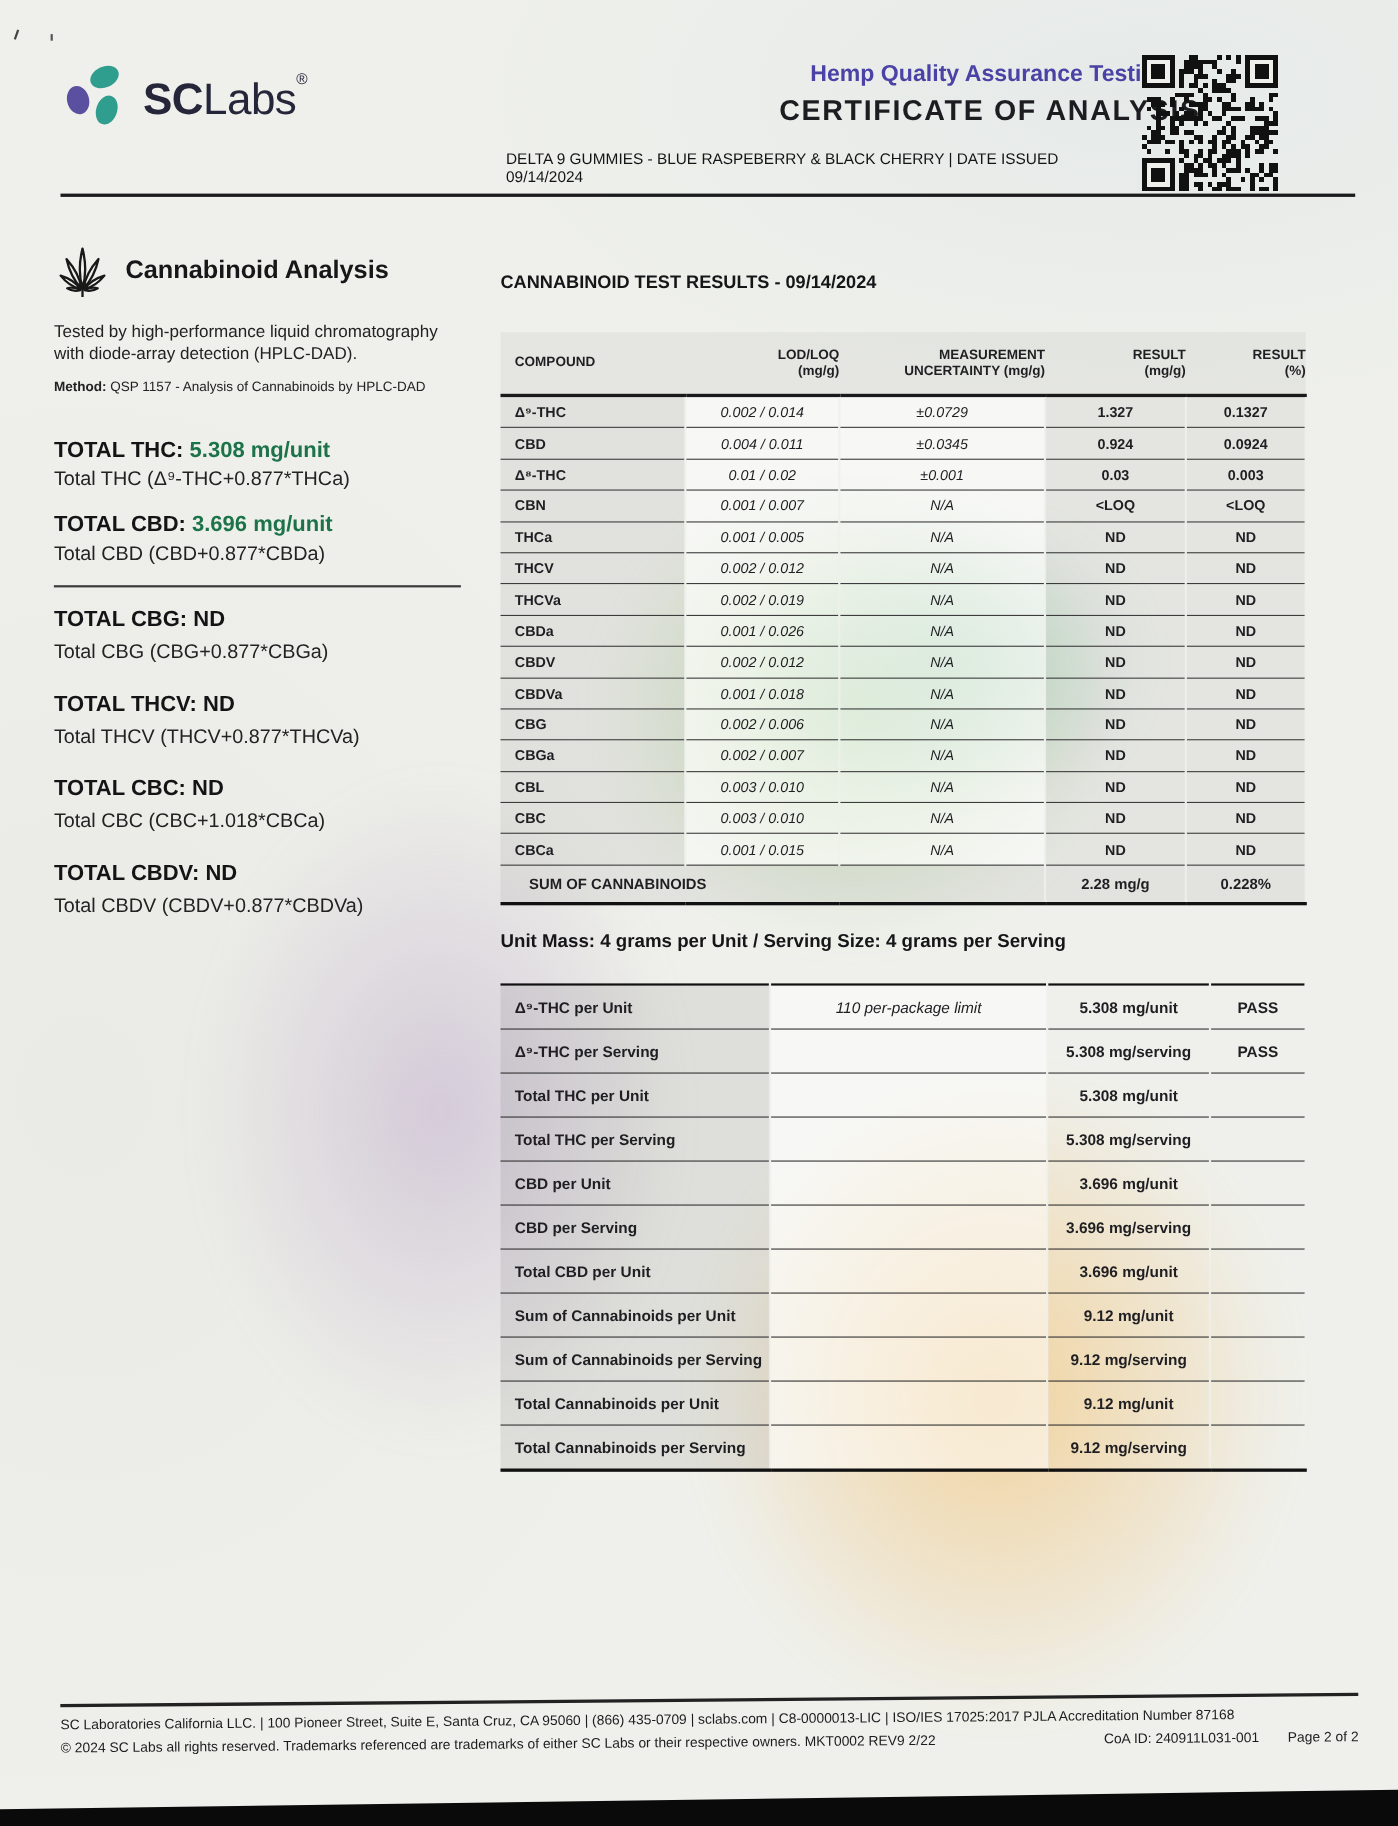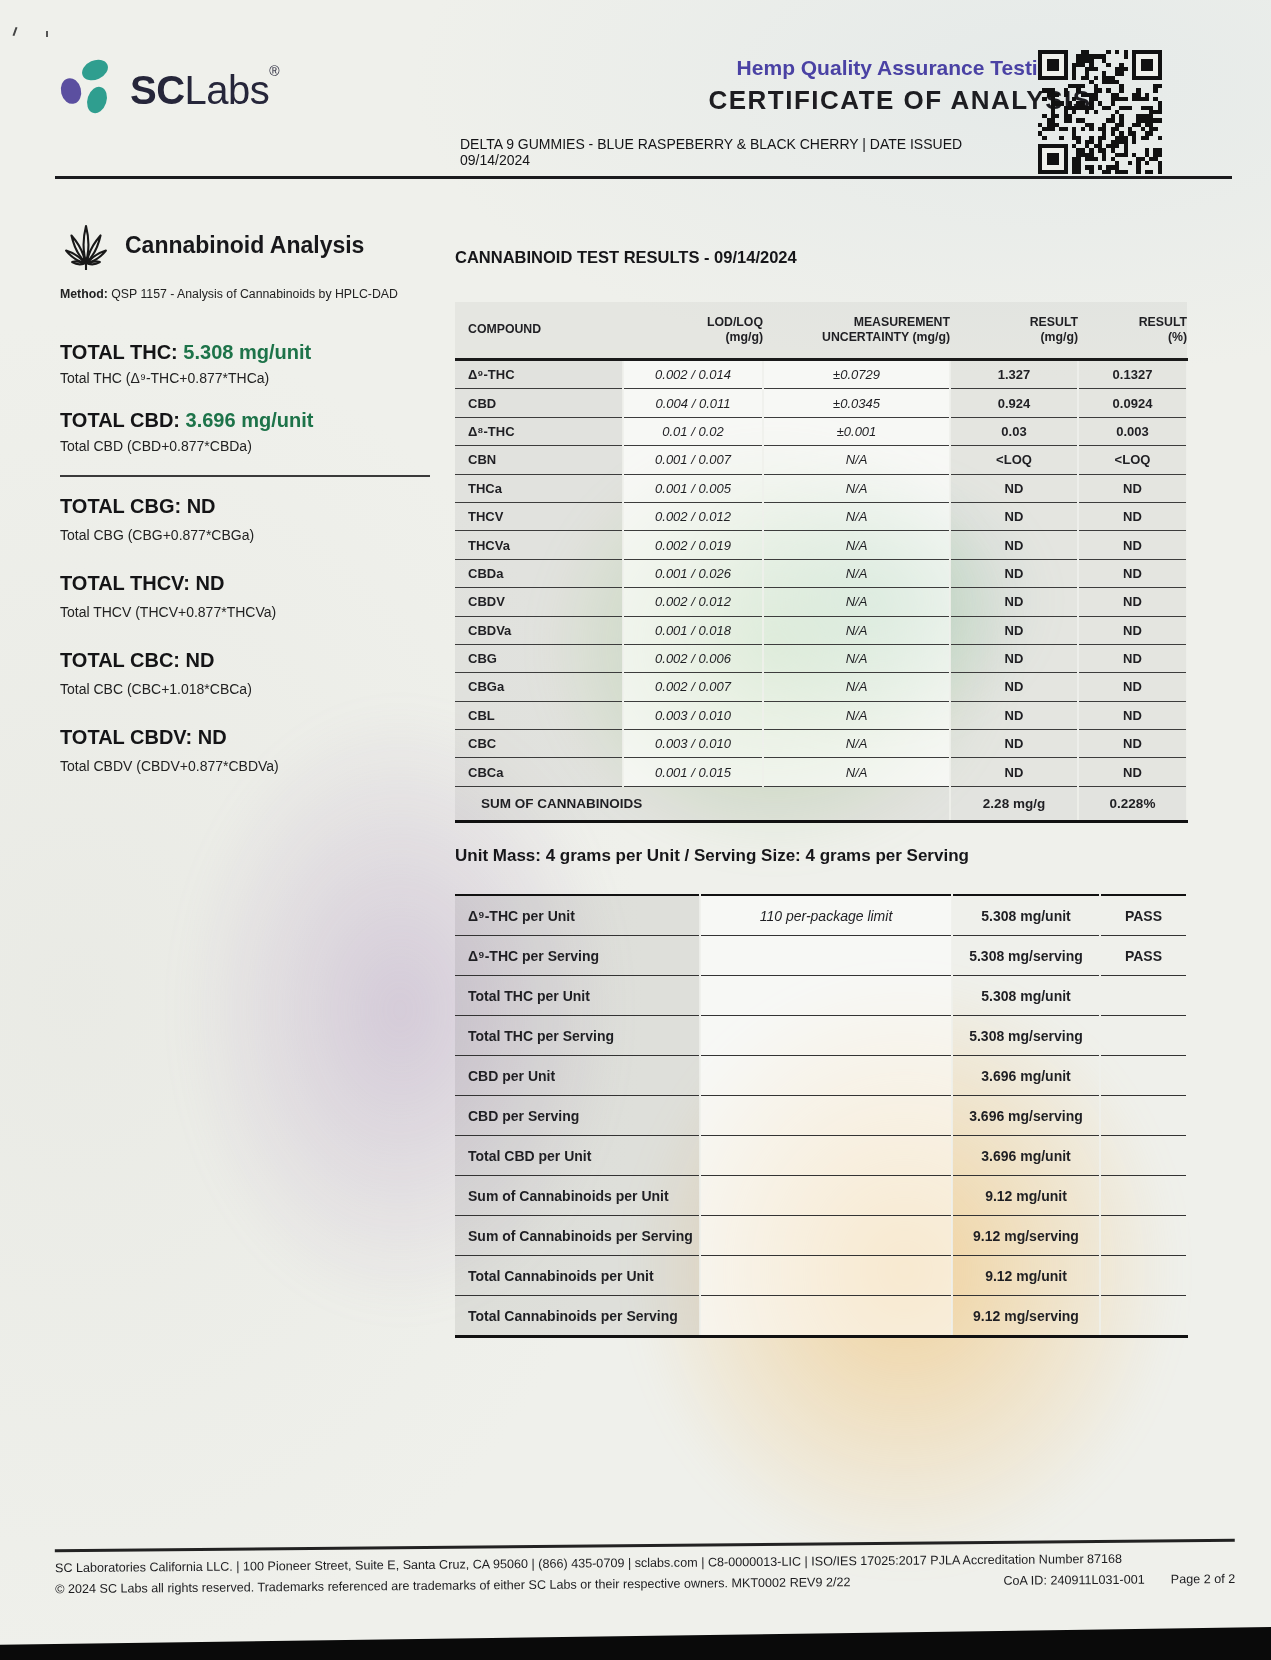--- a/index.html
+++ b/index.html
@@ -32,32 +32,32 @@
   .brand sup{font-size:14px;vertical-align:28px;}
   .hdr-right{position:absolute;left:600px;top:56px;width:600px;text-align:center;}
   .program{font-size:21px;font-weight:bold;color:#4a42a4;}
   .cert{font-size:26px;font-weight:bold;color:#1d1d21;letter-spacing:1.5px;margin-top:5px;}
   .sample{position:absolute;left:460px;top:136px;width:560px;text-align:left;
     font-size:14px;font-weight:normal;color:#141417;}
   .qr{position:absolute;left:1038px;top:50px;width:124px;height:124px;}
   .hrule{position:absolute;left:55px;top:176px;width:1177px;height:3px;background:#1b1b1e;}
 
   
-  .sidebar{position:absolute;left:60px;top:216px;width:374px;}
+  .sidebar{position:absolute;left:49px;top:216px;width:374px;}
   .an-head{display:flex;align-items:center;gap:13px;height:58px;}
   .an-title{font-size:23px;font-weight:bold;color:#17171a;}
   .an-desc{margin-top:18px;font-size:15.5px;line-height:1.26;color:#222;}
   .method{margin-top:13px;font-size:12.3px;color:#222;}
   .method b{font-weight:bold;}
   .totals{margin-top:38px;}
   .tot{margin-bottom:19px;}
   .tot-label{font-size:20px;font-weight:bold;color:#141416;line-height:26px;}
   .tot-label .green{color:#1d7349;}
   .tot-label .dark{color:#141416;}
-  .tot-formula{font-size:14px;line-height:20px;margin-top:3px;color:#222;}
+  .tot-formula{font-size:18px;line-height:20px;margin-top:3px;color:#222;}
   .side-div{width:370px;height:0;border-top:2px solid #3a3a3a;margin:13px 0 16px 0;}
   .nd .tot{margin-bottom:25px;}
   .nd .tot-formula{margin-top:6px;}
 
   
   .res-title{position:absolute;left:455px;top:248px;font-size:16.5px;font-weight:bold;color:#161619;}
   table{border-collapse:collapse;table-layout:fixed;}
   .t1{position:absolute;left:455px;top:302px;width:732px;}
   .t1 th{font-size:12.3px;font-weight:bold;height:56px;vertical-align:middle;
     border-bottom:3px solid #1a1a1a;background:rgba(0,0,0,.04);padding:0;line-height:1.25;text-align:right;}
@@ -428,20 +428,21 @@
             <path transform="rotate(27)" d="M0,-2 C-2.6,-10 -2.6,-22 0,-32 C2.6,-22 2.6,-10 0,-2 Z"></path>
             <path transform="rotate(-56)" d="M0,-2 C-2.2,-8 -2.2,-17 0,-24 C2.2,-17 2.2,-8 0,-2 Z"></path>
             <path transform="rotate(56)" d="M0,-2 C-2.2,-8 -2.2,-17 0,-24 C2.2,-17 2.2,-8 0,-2 Z"></path>
             <path transform="rotate(-82)" d="M0,-2 C-1.8,-6 -1.8,-10 0,-14 C1.8,-10 1.8,-6 0,-2 Z"></path>
             <path transform="rotate(82)" d="M0,-2 C-1.8,-6 -1.8,-10 0,-14 C1.8,-10 1.8,-6 0,-2 Z"></path>
             <line x1="0" y1="-2" x2="0" y2="6"></line>
           </g>
         </svg>
         <div class="an-title">Cannabinoid Analysis</div>
       </div>
+      <div class="an-desc">Tested by high-performance liquid chromatography with diode-array detection (HPLC-DAD).</div>
       <div class="method"><b>Method:</b><span> QSP 1157 - Analysis of Cannabinoids by HPLC-DAD</span></div>
 
       <div class="totals">
 
           <div class="tot">
             <div class="tot-label"><span>TOTAL THC: </span><span class="green">5.308 mg/unit</span></div>
             <div class="tot-formula">Total THC (Δ⁹-THC+0.877*THCa)</div>
           </div>
 
           <div class="tot">

